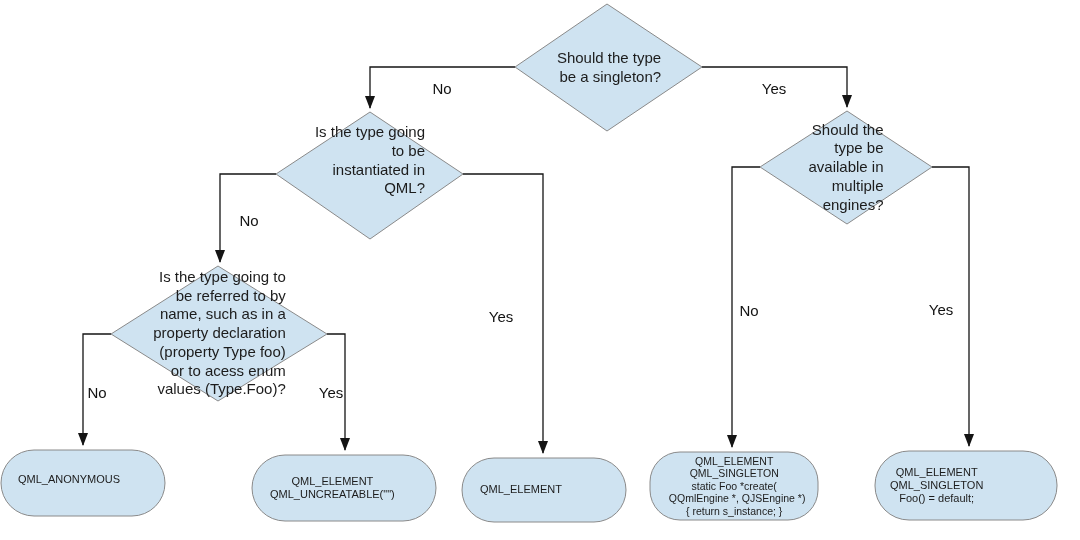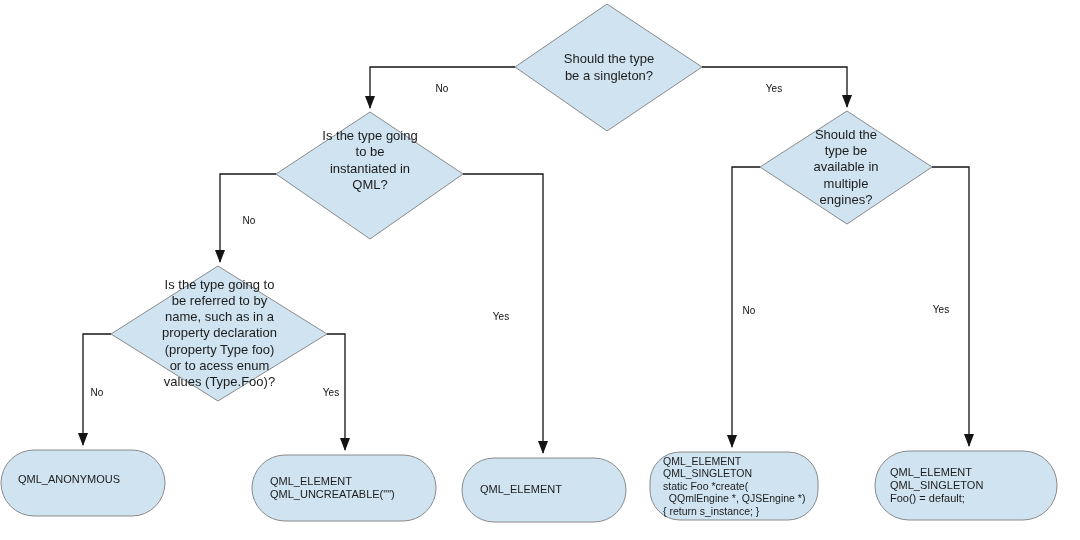--- a/index.html
+++ b/index.html
@@ -5,31 +5,31 @@
   html,body { margin:0; padding:0; background:#ffffff; }
   .canvas {
     position:relative; width:1080px; height:540px; background:#ffffff;
     font-family:"Liberation Sans", sans-serif; overflow:hidden;
   }
   svg.layer { position:absolute; left:0; top:0; width:1080px; height:540px; }
   .shape { stroke-width:1; }
   .edge { fill:none; stroke:#141414; stroke-width:1.3; }
   .node-label {
     position:absolute; display:flex; align-items:center; justify-content:center;
-    text-align:center; white-space:pre; font-size:13px; line-height:1.25;
+    text-align:right; white-space:pre; font-size:15px; line-height:1.25;
     color:#1c1c1c; pointer-events:none;
   }
   .box-label {
-    position:absolute; display:flex; align-items:center; text-align:left;
+    position:absolute; display:flex; align-items:center; text-align:center;
     white-space:pre; font-size:11px; line-height:1.2; color:#1c1c1c;
     box-sizing:border-box; pointer-events:none;
   }
   .box-label.small { font-size:10.5px; line-height:1.18; }
   .edge-label {
-    position:absolute; transform:translate(-50%,-50%); font-size:10px;
+    position:absolute; transform:translate(-50%,-50%); font-size:15px;
     color:#111111; white-space:nowrap; pointer-events:none;
   }
 </style>
 </head>
 <body>
 
 <div class="canvas">
 
   <svg class="layer" viewBox="0 0 1080 540">
     <defs>

